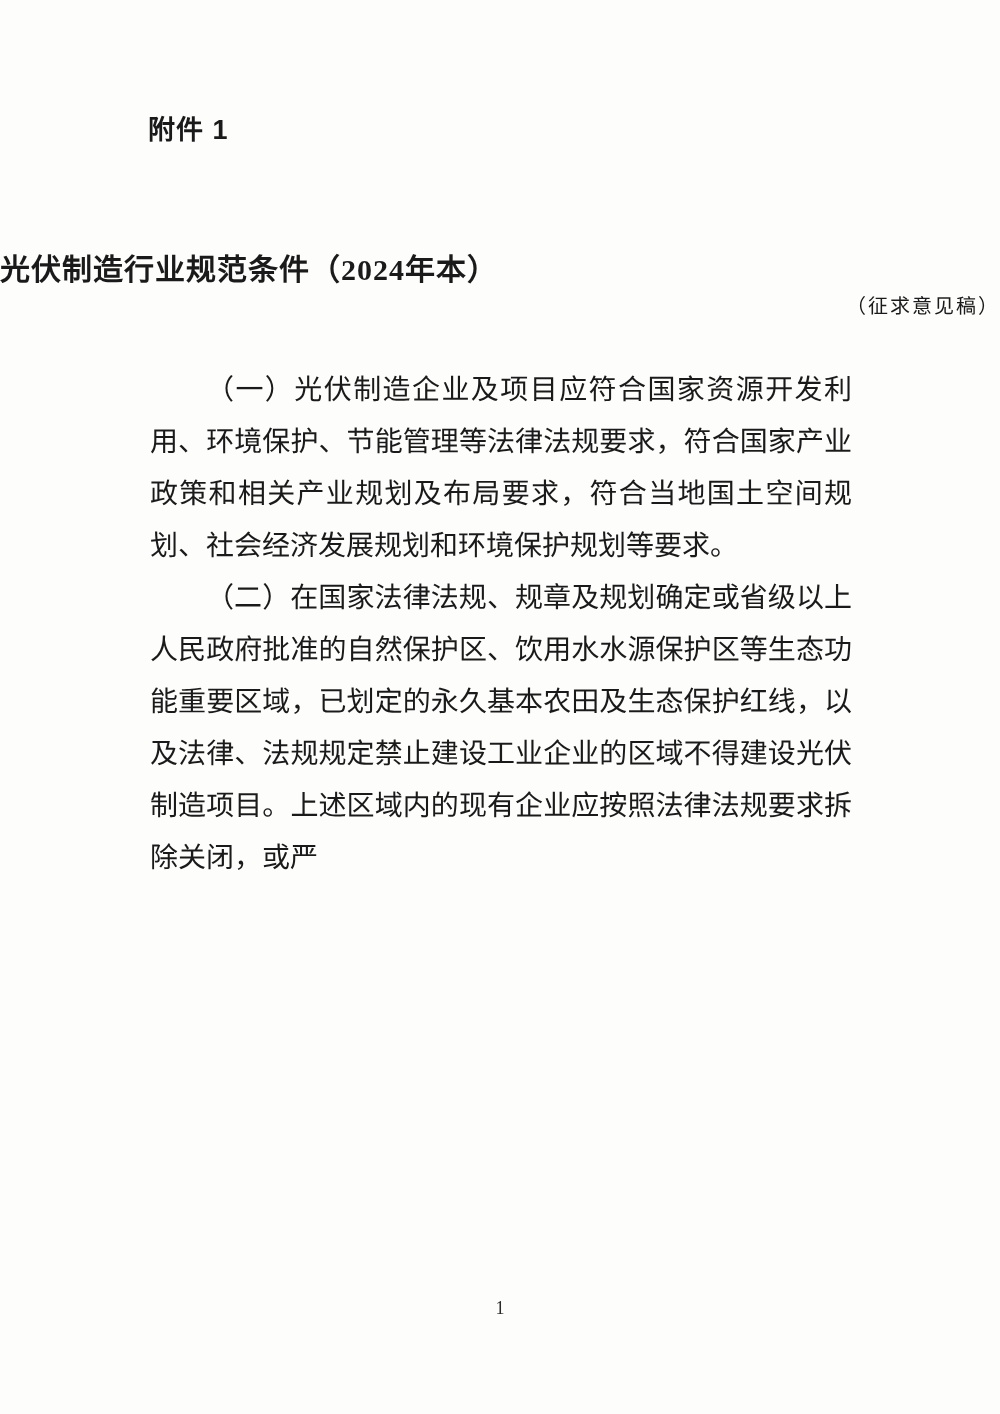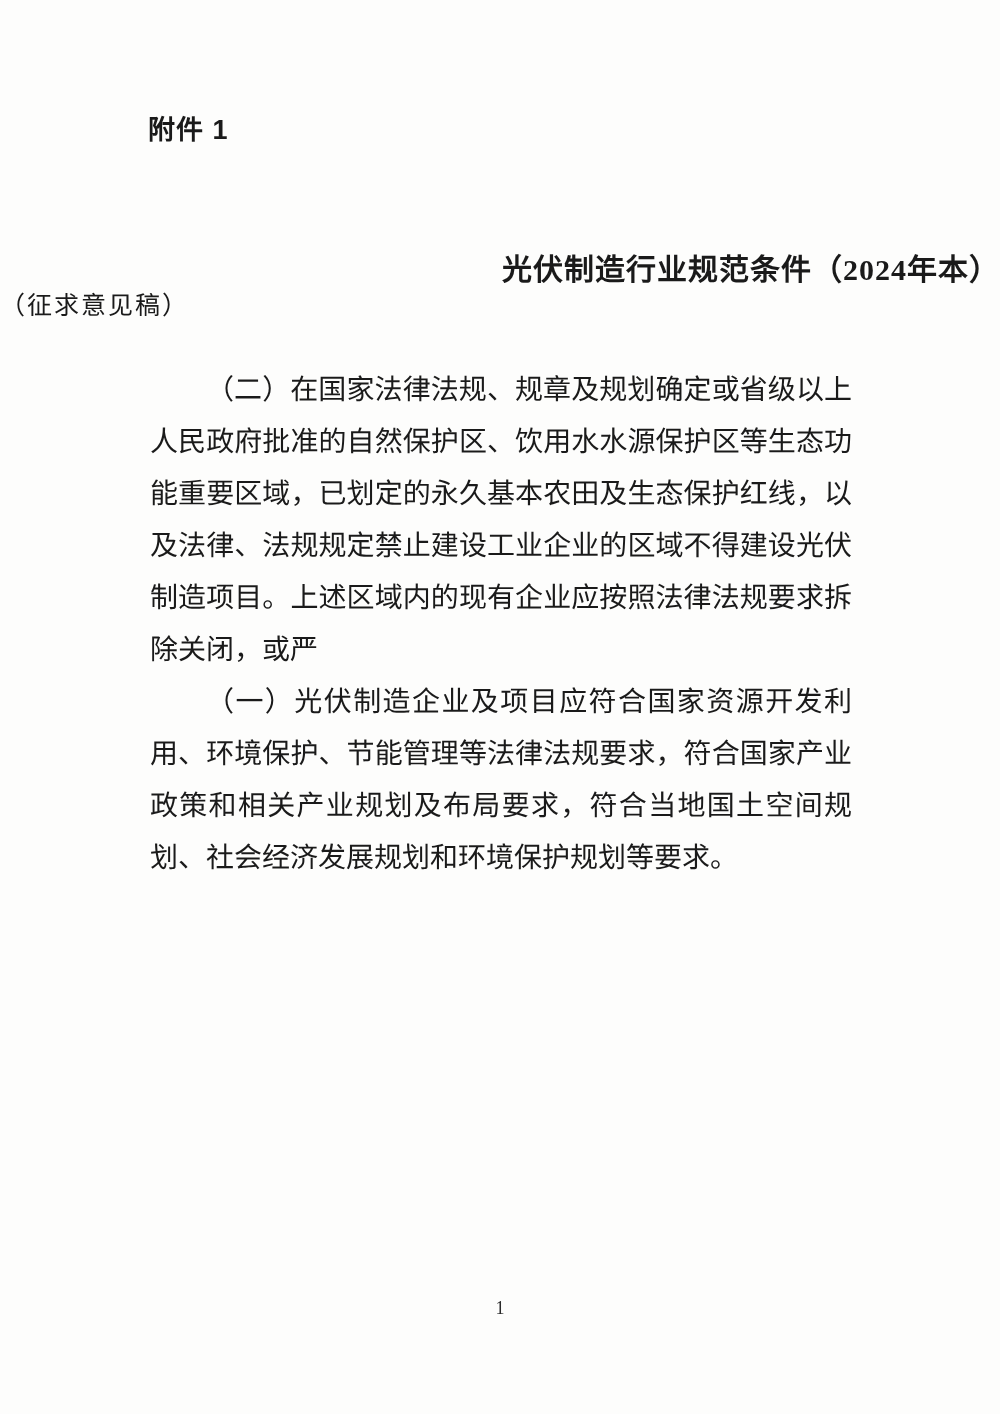--- a/index.html
+++ b/index.html
@@ -25,34 +25,34 @@
     font-weight: 600;
     font-size: 27px;
     letter-spacing: 1px;
     line-height: 36px;
   }
   .doc-title {
     position: absolute;
     top: 230px;
     left: 0;
     width: 100%;
-    text-align: right;
+    text-align: left;
     font-family: "Liberation Serif", "DejaVu Serif", serif;
     font-weight: bold;
     font-size: 30px;
     line-height: 40px;
     letter-spacing: 1px;
   }
   .doc-subtitle {
     position: absolute;
     top: 288px;
     left: 0;
     width: 100%;
-    text-align: left;
-    font-size: 25px;
+    text-align: right;
+    font-size: 20px;
     line-height: 36px;
     letter-spacing: 2px;
   }
   .doc-body {
     position: absolute;
     top: 364px;
     left: 150px;
     width: 702px;
     font-size: 28px;
     line-height: 52px;
@@ -89,20 +89,20 @@
 
   <div class="attachment-label">附件 1</div>
 
   <h1 class="doc-title">光伏制造行业规范条件（2024年本）</h1>
 
   <div class="doc-subtitle">（征求意见稿）</div>
 
   <div class="doc-body">
 
 
+    <p>（一）光伏制造企业及项目应符合国家资源开发利用、环境保护、节能管理等法律法规要求，符合国家产业政策和相关产业规划及布局要求，符合当地国土空间规划、社会经济发展规划和环境保护规划等要求。</p>
+
     <p>（二）在国家法律法规、规章及规划确定或省级以上人民政府批准的自然保护区、饮用水水源保护区等生态功能重要区域，已划定的永久基本农田及生态保护红线，以及法律、法规规定禁止建设工业企业的区域不得建设光伏制造项目。上述区域内的现有企业应按照法律法规要求拆除关闭，或严</p>
-
-    <p>（一）光伏制造企业及项目应符合国家资源开发利用、环境保护、节能管理等法律法规要求，符合国家产业政策和相关产业规划及布局要求，符合当地国土空间规划、社会经济发展规划和环境保护规划等要求。</p>
   </div>
 
   <div class="page-number">1</div>
 
 </div>
 
 </body></html>

